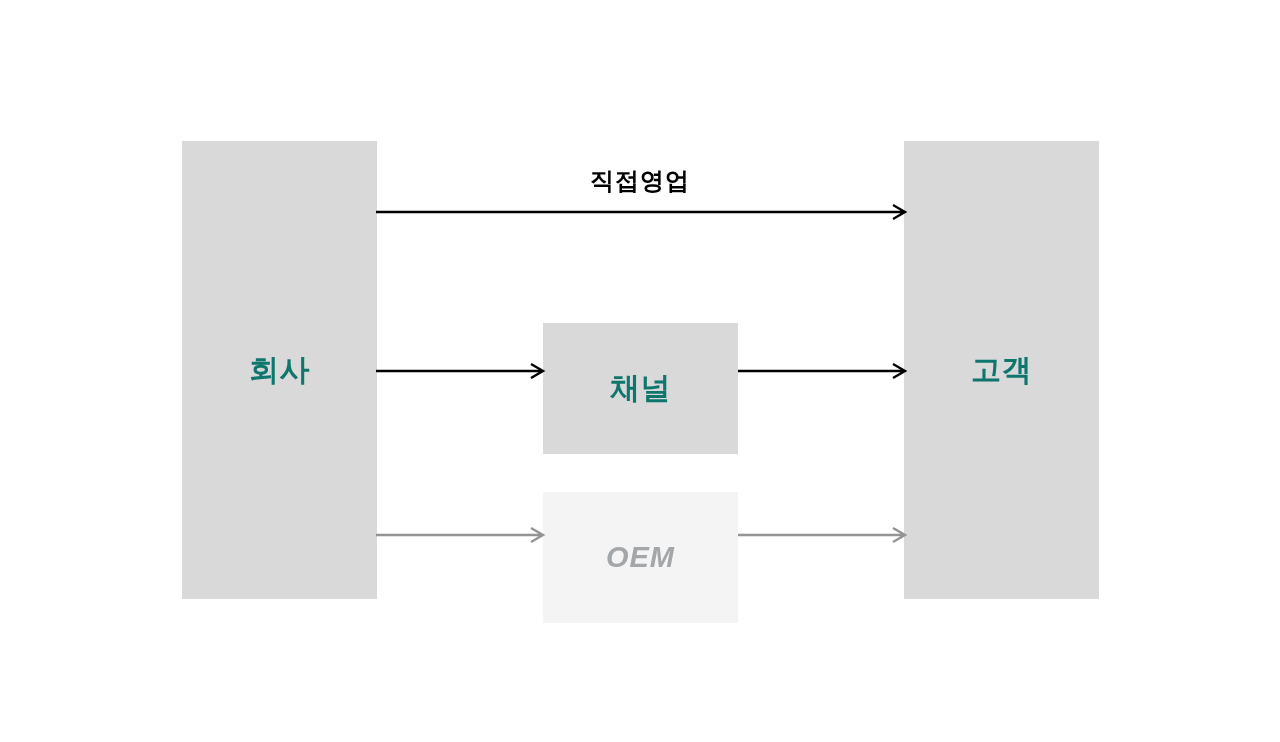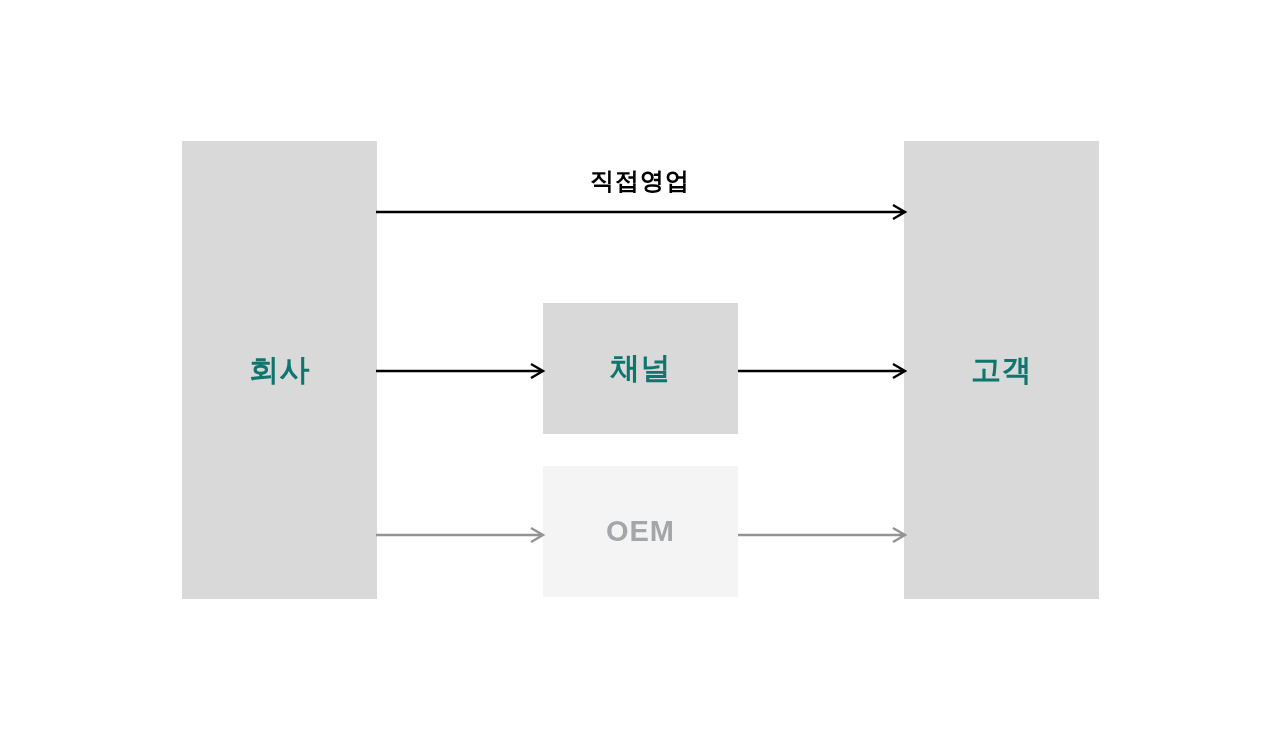--- a/index.html
+++ b/index.html
@@ -22,22 +22,22 @@
     justify-content: center;
   }
   .node-label {
     font-weight: 700;
     font-size: 30px;
     color: #0f766e;
     letter-spacing: 0.5px;
   }
   .node-company  { left: 182px; top: 141px; width: 195px; height: 458px; }
   .node-customer { left: 904px; top: 141px; width: 195px; height: 458px; }
-  .node-channel  { left: 543px; top: 303px; width: 195px; height: 131px; }
-  .node-oem      { left: 543px; top: 466px; width: 195px; height: 131px; }
+  .node-channel  { left: 543px; top: 323px; width: 195px; height: 131px; }
+  .node-oem      { left: 543px; top: 492px; width: 195px; height: 131px; font-style: italic; }
   .node-oem .node-label {
     font-size: 29px;
     letter-spacing: 1px;
   }
   .edge-label {
     position: absolute;
     left: 440px;
     top: 165px;
     width: 400px;
     height: 32px;

